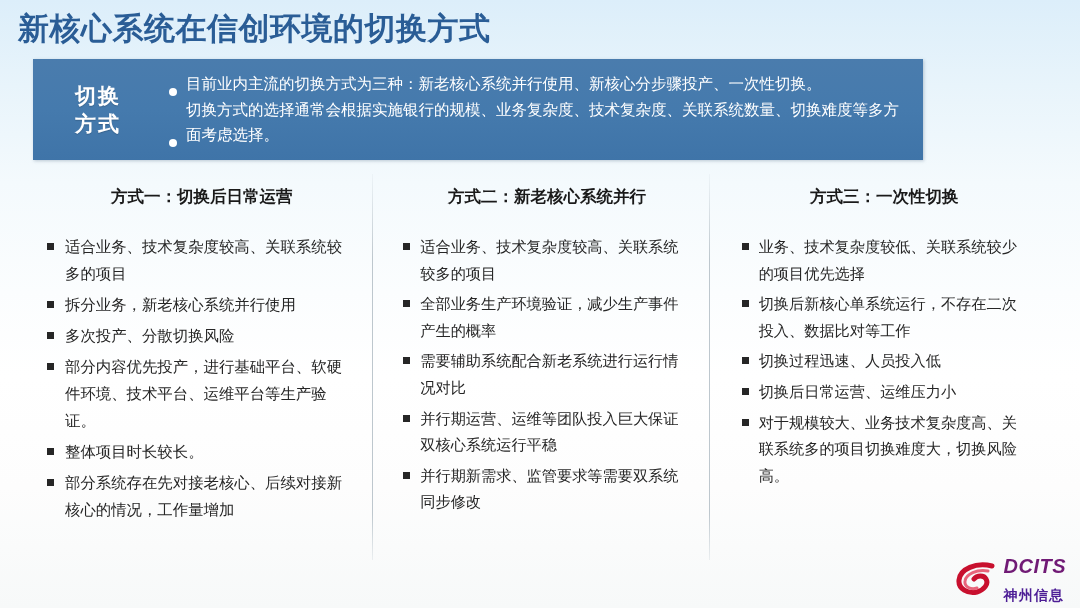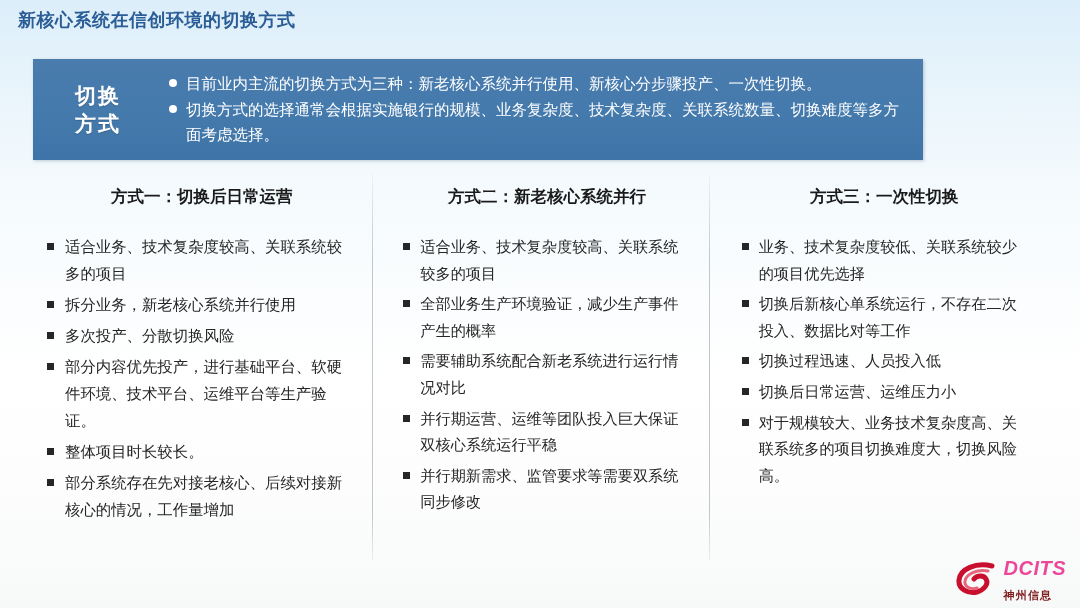--- a/index.html
+++ b/index.html
@@ -13,21 +13,21 @@
     font-family: "Liberation Sans", "DejaVu Sans", sans-serif;
     background: linear-gradient(180deg, #dceefa 0%, #e8f4fb 14%, #f4fafd 30%, #fbfdfe 48%, #ffffff 62%, #fdfdfd 80%, #f7f9f9 100%);
     position: relative;
   }
 
   
   .slide-title {
     position: absolute;
     left: 18px;
     top: 8px;
-    font-size: 18px;
+    font-size: 31px;
     font-weight: bold;
     color: #2a5d96;
     letter-spacing: 0.5px;
     white-space: nowrap;
   }
 
   
   .banner {
     position: absolute;
     left: 33px;
@@ -55,21 +55,21 @@
   }
   .banner-body {
     flex: 1 1 auto;
     padding: 12px 18px 8px 6px;
     display: flex;
     flex-direction: column;
     justify-content: flex-start;
   }
   .banner-item {
     display: flex;
-    align-items: flex-start;
+    align-items: flex-end;
     color: #ffffff;
     font-size: 15.5px;
     line-height: 1.62;
     margin-bottom: 1px;
   }
   .banner-dot {
     flex: 0 0 auto;
     width: 8px;
     height: 8px;
     border-radius: 50%;
@@ -156,28 +156,28 @@
   }
   .logo-words {
     display: flex;
     flex-direction: column;
     justify-content: center;
     line-height: 1;
   }
   .logo-en {
     font-size: 20px;
     font-weight: bold;
-    color: #ec4899;
+    color: #701a75;
     letter-spacing: 0.5px;
     font-style: italic;
   }
   .logo-cn {
-    font-size: 11px;
-    font-weight: bold;
-    color: #7f1d1d;
+    font-size: 14px;
+    font-weight: bold;
+    color: #4c1d95;
     letter-spacing: 1.2px;
     margin-top: 12px;
   }
 </style>
 </head>
 <body>
 
 <div class="slide-title">新核心系统在信创环境的切换方式</div>
 
 <div class="banner">

